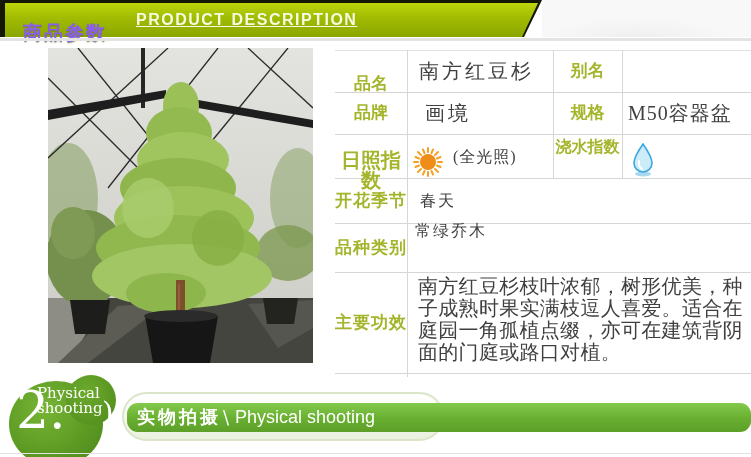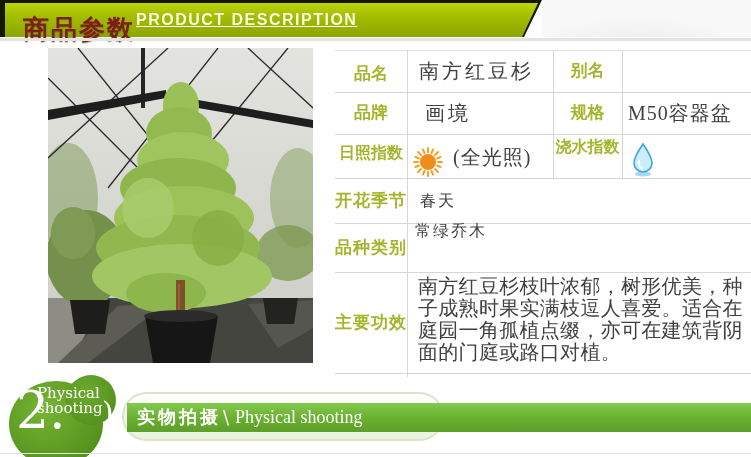--- a/index.html
+++ b/index.html
@@ -9,22 +9,22 @@
 
   
   .hdr-black{position:absolute;left:0;top:0;width:542px;height:37px;
     background:#141704;
     clip-path:polygon(0 0,542px 0,524px 37px,0 37px);}
   .hdr-green{position:absolute;left:5px;top:3px;width:533px;height:34px;
     background:linear-gradient(180deg,#bcd50c 0%,#a3bd02 40%,#8ba600 100%);
     clip-path:polygon(0 0,533px 0,517px 34px,0 34px);}
   .hdr-right{position:absolute;left:542px;top:0;right:0;height:37px;
     background:radial-gradient(ellipse 70% 120% at 45% 130%,#ebebeb 0%,rgba(235,235,235,0) 70%),#f8f8f8;}
-  .hdr-title-cn{position:absolute;left:23px;top:12px;font-size:26px;font-weight:bold;
-    color:#7f1d1d;letter-spacing:2px;text-shadow:0 1px 1px rgba(90,110,0,.6);}
+  .hdr-title-cn{position:absolute;left:23px;top:20px;font-size:19px;font-weight:bold;
+    color:#8b5cf6;letter-spacing:2px;text-shadow:0 1px 1px rgba(90,110,0,.6);}
   .hdr-title-en{position:absolute;left:136px;top:11px;font-size:16px;font-weight:bold;
     color:#f6fae2;letter-spacing:1.5px;text-decoration:underline;}
   .hdr-divider{position:absolute;left:0;top:38px;width:751px;height:3px;background:#e3e3e3;}
 
   
   .photo{position:absolute;left:48px;top:48px;width:265px;height:315px;}
 
   
   .ptable{position:absolute;left:335px;top:50px;width:416px;height:323px;}
   .hl{position:absolute;left:0;width:416px;height:1px;background:#d6d6d6;}
@@ -44,27 +44,27 @@
   .num2{position:absolute;left:16px;top:381px;font-family:"DejaVu Serif",serif;
     font-size:52px;line-height:58px;color:#fff;}
   .badge-en{position:absolute;left:37px;top:386px;font-family:"DejaVu Serif",serif;
     font-size:15px;line-height:15px;color:#fff;white-space:pre;}
   .arc{position:absolute;left:102px;top:395px;font-family:"DejaVu Serif",serif;
     font-size:30px;color:#fff;}
   .capsule{position:absolute;left:122px;top:392px;width:322px;height:49px;border-radius:26px;
     background:linear-gradient(180deg,#ffffff 0%,#f6f9ef 55%,#eaf1dd 100%);
     border:2px solid #dbe5ca;box-sizing:border-box;}
   .greenbar{position:absolute;left:127px;top:403px;width:624px;height:29px;
-    background:linear-gradient(180deg,#83c94c 0%,#68af30 55%,#5d9f28 100%);}
+    background:linear-gradient(180deg,#83c94c 0%,#68af30 55%,#5d9f28 100%);border-radius:11px;}
   .bar-cn{position:absolute;left:10px;top:0;line-height:29px;font-size:18px;font-weight:bold;
     color:#fff;letter-spacing:3px;font-family:"Liberation Sans",sans-serif;}
   .bar-sep{position:absolute;left:96px;top:0;line-height:29px;font-size:18px;color:#fff;
     font-family:"DejaVu Serif",serif;}
   .bar-en{position:absolute;left:108px;top:0;line-height:29px;font-size:18px;color:#fff;
-    font-family:Liberation Serif, serif;}
+    font-family:Liberation Sans, sans-serif;}
   .bottom-line{position:absolute;left:0;top:453px;width:751px;height:1px;background:#e2e2e2;}
 </style>
 </head>
 <body>
 
 <div id="page">
 
   <div class="hdr-black"></div>
   <div class="hdr-green"></div>
   <div class="hdr-right"></div>
@@ -133,30 +133,30 @@
     <div class="hl" style="top:84px"></div>
     <div class="hl" style="top:128px"></div>
     <div class="hl" style="top:173px"></div>
     <div class="hl" style="top:222px"></div>
     <div class="hl" style="top:323px"></div>
 
     <div class="vl" style="left:72px;top:0;height:327px"></div>
     <div class="vl" style="left:218px;top:0;height:128px"></div>
     <div class="vl" style="left:287px;top:0;height:128px"></div>
 
-    <div class="cell lbl" style="left:0;top:3px;width:72px;line-height:42px">品名</div>
+    <div class="cell lbl" style="left:0;top:13px;width:72px;line-height:42px">品名</div>
     <div class="cell val" style="left:84px;top:0;line-height:42px;letter-spacing:3px">南方红豆杉</div>
     <div class="cell lbl" style="left:218px;top:0;width:69px;line-height:42px">别名</div>
 
     <div class="cell lbl" style="left:0;top:42px;width:72px;line-height:42px">品牌</div>
     <div class="cell val" style="left:90px;top:42px;line-height:42px;letter-spacing:3px">画境</div>
     <div class="cell lbl" style="left:218px;top:42px;width:69px;line-height:42px">规格</div>
     <div class="cell val" style="left:293px;top:42px;line-height:42px;letter-spacing:1px">M50容器盆</div>
 
-    <div class="cell lbl lbl2line" style="left:0;top:86px;width:72px;padding-top:7px;font-size:16px">日照指数</div>
+    <div class="cell lbl lbl2line" style="left:0;top:86px;width:72px;padding-top:14px;font-size:20px">日照指数</div>
     <svg class="cell" style="left:78px;top:97px" width="30" height="30" viewBox="0 0 30 30">
       <g stroke="#f5a025" stroke-width="2" stroke-linecap="round">
         <line x1="15" y1="1" x2="15" y2="5"></line>
           <line x1="15" y1="25" x2="15" y2="29"></line>
         <line x1="1" y1="15" x2="5" y2="15"></line>
           <line x1="25" y1="15" x2="29" y2="15"></line>
         <line x1="5" y1="5" x2="8" y2="8"></line>
           <line x1="22" y1="22" x2="25" y2="25"></line>
         <line x1="25" y1="5" x2="22" y2="8"></line>
           <line x1="8" y1="22" x2="5" y2="25"></line>
@@ -164,21 +164,21 @@
           <line x1="20" y1="2.5" x2="18.5" y2="6"></line>
         <line x1="2.5" y1="10" x2="6" y2="11.5"></line>
           <line x1="2.5" y1="20" x2="6" y2="18.5"></line>
         <line x1="27.5" y1="10" x2="24" y2="11.5"></line>
           <line x1="27.5" y1="20" x2="24" y2="18.5"></line>
         <line x1="10" y1="27.5" x2="11.5" y2="24"></line>
           <line x1="20" y1="27.5" x2="18.5" y2="24"></line>
       </g>
       <circle cx="15" cy="15" r="8" fill="#f08c18"></circle>
     </svg>
-    <div class="cell val" style="left:118px;top:86px;line-height:42px;font-size:20px;letter-spacing:1px">(全光照)</div>
+    <div class="cell val" style="left:118px;top:86px;line-height:42px;font-size:16px;letter-spacing:1px">(全光照)</div>
     <div class="cell lbl lbl2line" style="left:218px;top:86px;width:69px;padding-top:1px;font-size:16px">浇水指数</div>
     <svg class="cell" style="left:296px;top:93px" width="24" height="34" viewBox="0 0 24 34">
       <ellipse cx="12" cy="31" rx="8" ry="2.5" fill="#a8d8ee"></ellipse>
       <path d="M12 1 C12 1 3 14 3 20 a9 9 0 0 0 18 0 C21 14 12 1 12 1 Z" fill="#cdecf9" stroke="#3aa8dc" stroke-width="1.6"></path>
       <path d="M8 18 q-1 5 3 8" stroke="#ffffff" stroke-width="2" fill="none" stroke-linecap="round"></path>
     </svg>
 
     <div class="cell lbl" style="left:0;top:128px;width:72px;line-height:45px;letter-spacing:1px">开花季节</div>
     <div class="cell val" style="left:85px;top:128px;line-height:45px;font-size:16px;letter-spacing:2px">春天</div>
 

